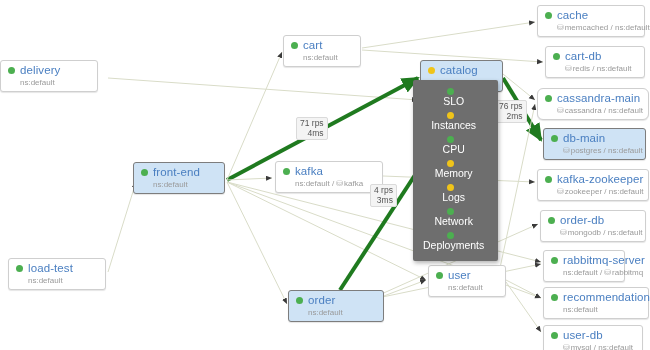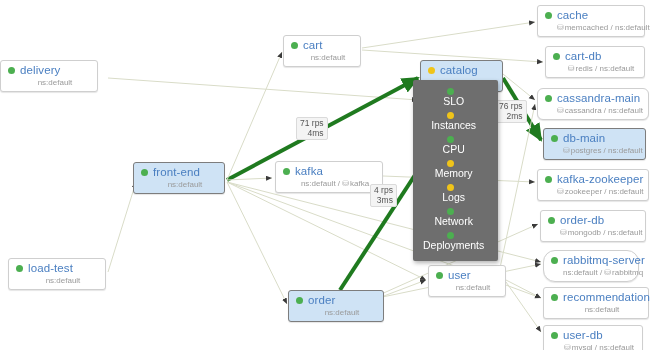--- a/index.html
+++ b/index.html
@@ -24,21 +24,20 @@
   }
   .node {
     position: absolute;
     box-sizing: border-box;
     background: #ffffff;
     border: 1px solid #cfcfcf;
     border-radius: 3px;
     padding: 3px 7px 3px 7px;
     box-shadow: 0 1px 1px rgba(0,0,0,0.10);
     white-space: nowrap;
-    text-align: center;
   }
   .node.selected {
     background: #cfe3f5;
     border: 1px solid #7d7d7d;
   }
   .node-title-row {
     display: flex;
     align-items: center;
     line-height: 13px;
   }
@@ -238,21 +237,21 @@
         </div>
         <div class="node-sub"><span class="db-glyph">⛁</span>zookeeper / ns:default</div>
       </div>
       <div class="node" style="left: 540px; top: 210px; width: 106px;">
         <div class="node-title-row">
           <span class="dot"></span>
           <span class="node-title">order-db</span>
         </div>
         <div class="node-sub"><span class="db-glyph">⛁</span>mongodb / ns:default</div>
       </div>
-      <div class="node" style="left: 543px; top: 250px; width: 96px; border-radius: 12px;">
+      <div class="node" style="left: 543px; top: 250px; width: 82px;">
         <div class="node-title-row">
           <span class="dot"></span>
           <span class="node-title">rabbitmq-server</span>
         </div>
         <div class="node-sub">ns:default / <span class="db-glyph">⛁</span>rabbitmq</div>
       </div>
       <div class="node" style="left: 543px; top: 287px; width: 106px;">
         <div class="node-title-row">
           <span class="dot"></span>
           <span class="node-title">recommendations</span>

